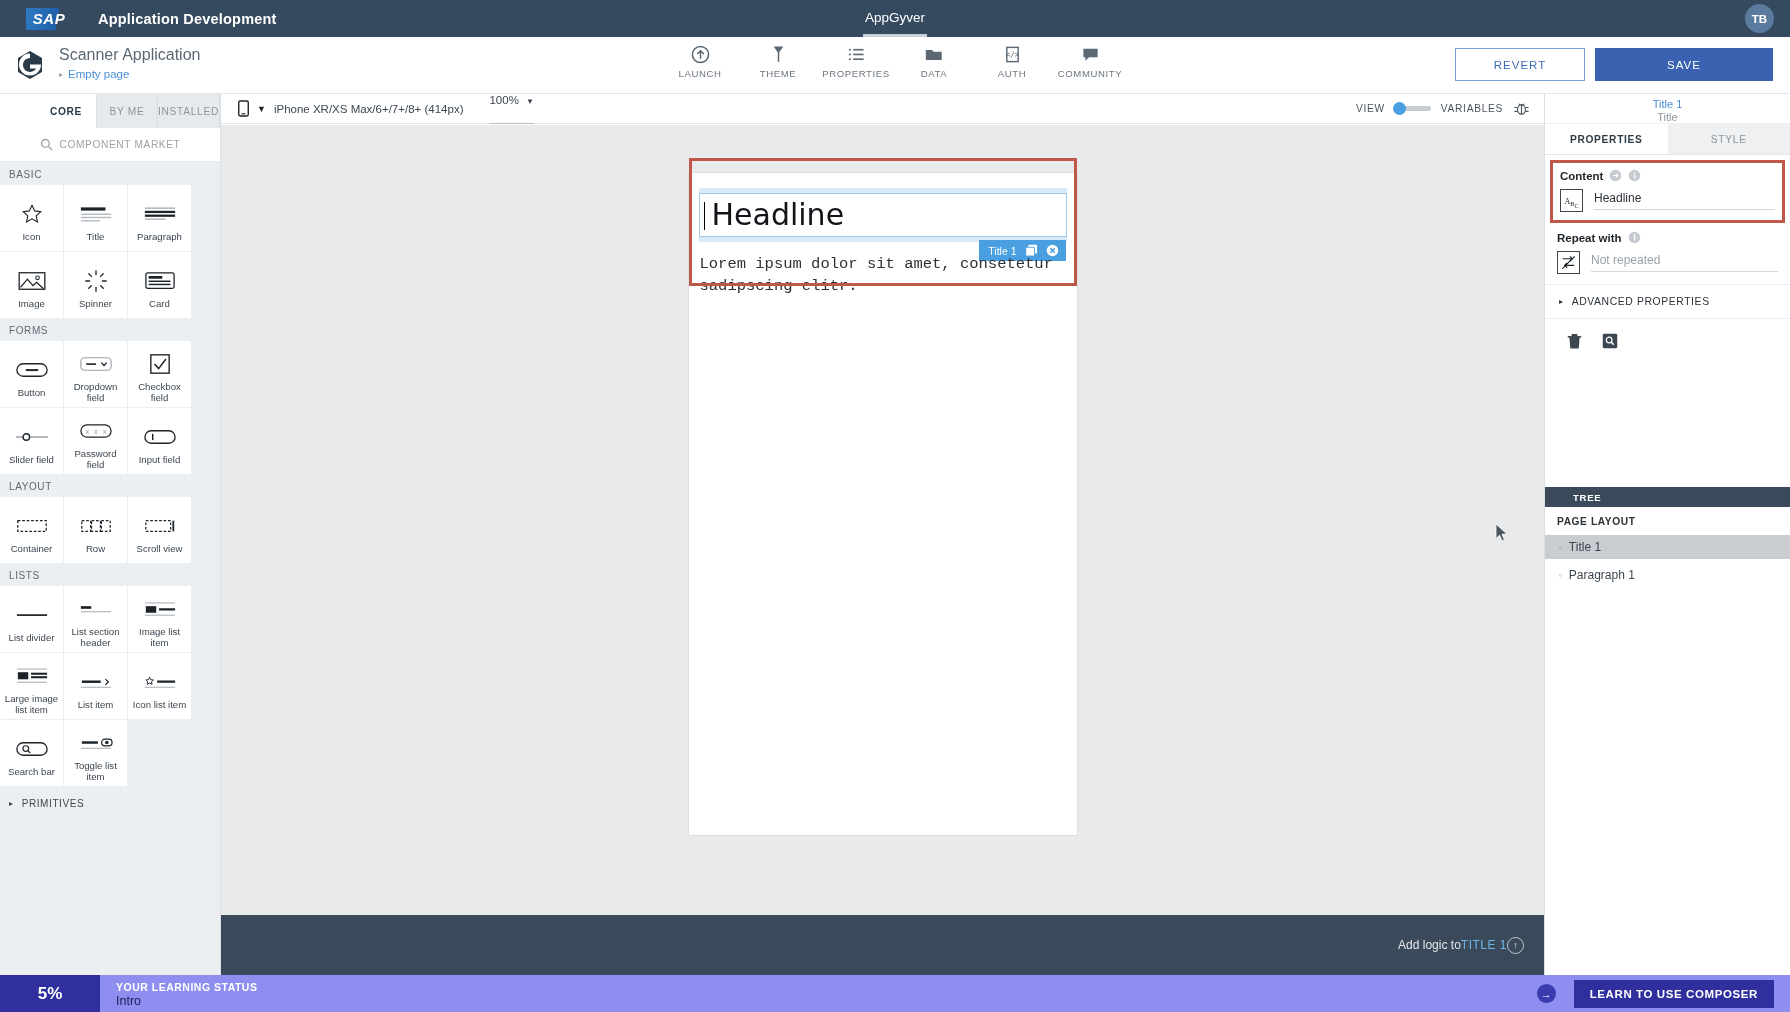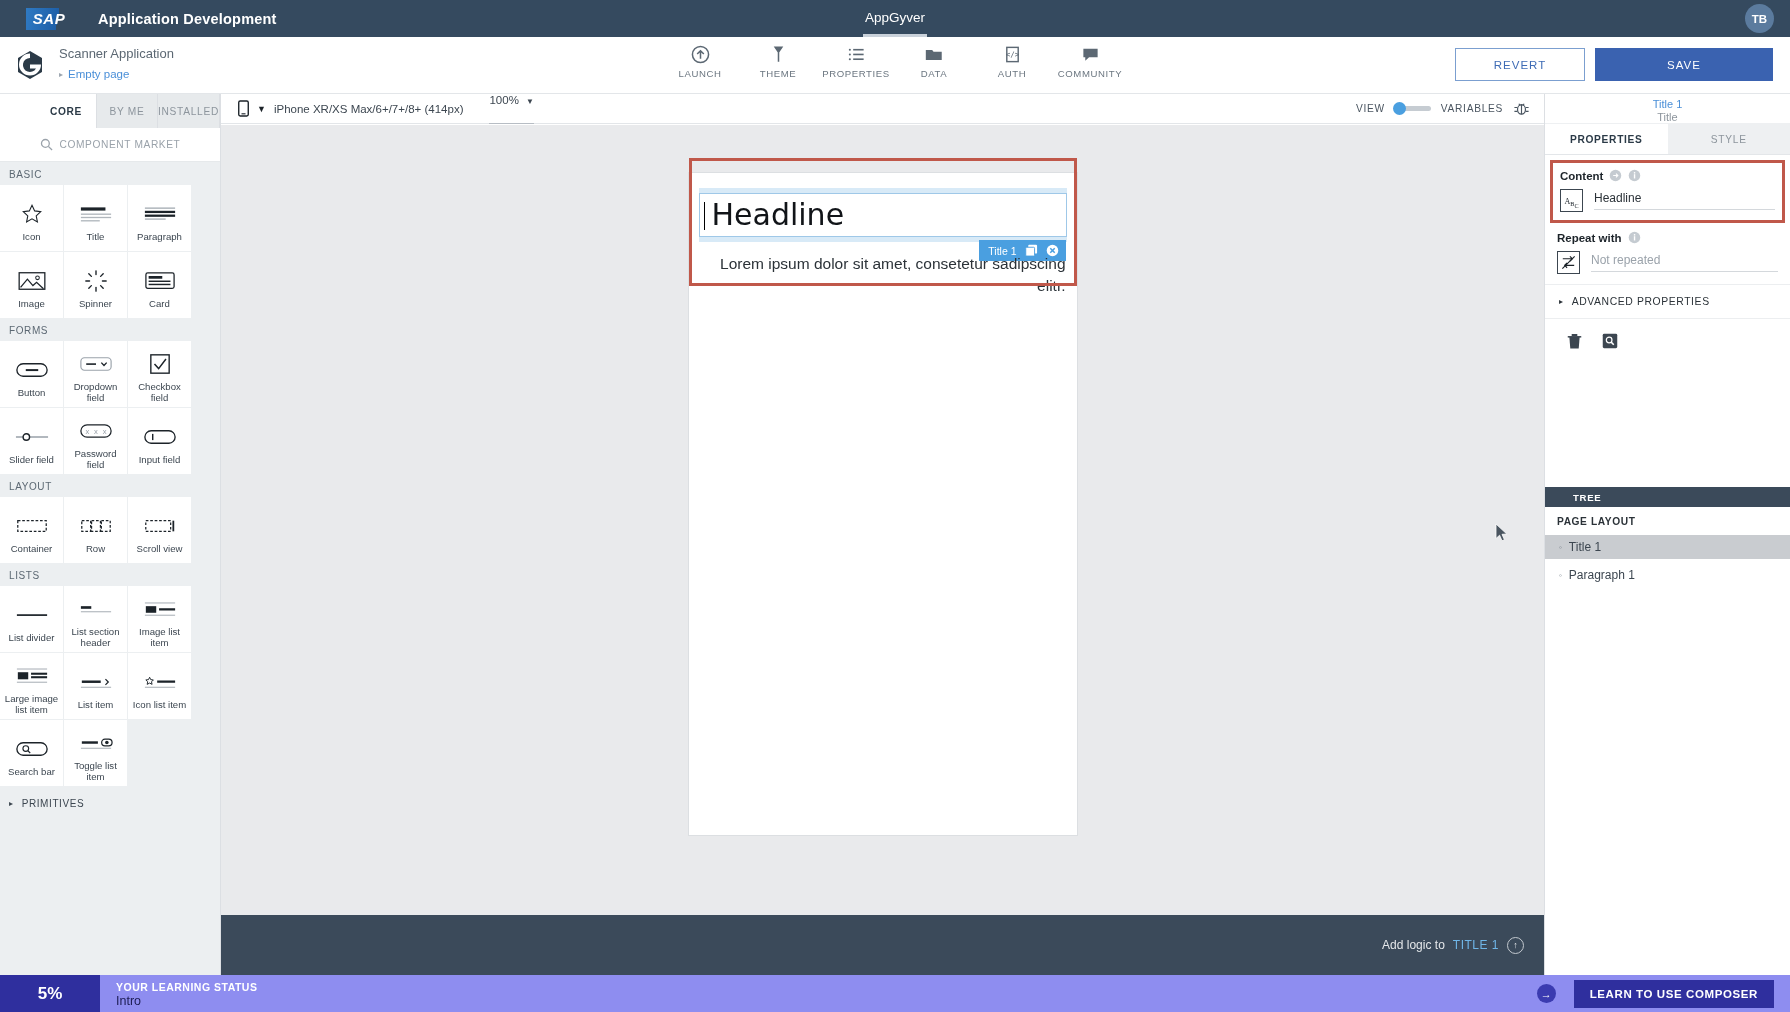--- a/index.html
+++ b/index.html
@@ -48,21 +48,21 @@
   .header2 {
     position: absolute; top: 37px; left: 0; width: 1790px; height: 57px;
     background: #ffffff; border-bottom: 1px solid #e3e6e9;
   }
   .app-icon {
     position: absolute; left: 14px; top: 12px; width: 32px; height: 32px;
     color: #354a5f;
   }
   .app-name {
     position: absolute; left: 59px; top: 9px;
-    font-size: 13px; color: #5c6873;
+    font-size: 16px; color: #5c6873;
   }
   .breadcrumb {
     position: absolute; left: 59px; top: 31px;
     font-size: 11.5px; color: #4a8fd8; display: flex; align-items: center;
   }
   .breadcrumb .caret {
     color: #9aa4ae; font-size: 8px; margin-right: 5px;
   }
   .navtools {
     position: absolute; left: 50%; transform: translateX(-50%); top: 6px;
@@ -185,22 +185,21 @@
   }
   .sel-badge {
     position: absolute; right: 11px; top: 67px; height: 21px;
     background: #4a9fe0; display: flex; align-items: center; gap: 8px;
     padding: 0 7px 0 9px; color: #fff;
   }
   .sel-badge .t { font-size: 10.5px; }
   .comp-paragraph {
     position: absolute; top: 80px; left: 11px; right: 11px;
     font-size: 15.5px; line-height: 22px; color: #2b3238;
-    font-family: Liberation Sans, sans-serif;
-    text-align: right;
+    font-family: Liberation Mono, monospace;
   }
   .cursor-arrow { position: absolute; left: 1274px; top: 398px; }
 
   
   .rightpanel {
     position: absolute; top: 94px; right: 0; width: 246px; bottom: 37px;
     background: #ffffff; border-left: 1px solid #dcdfe3;
   }
   .rp-head {
     height: 30px; display: flex; flex-direction: column; align-items: center;
@@ -255,21 +254,21 @@
     align-items: center; gap: 7px; padding-left: 14px; font-size: 12px;
     color: #3c4650; cursor: pointer;
   }
   .tree-item .bullet { font-size: 8px; color: #6b7680; }
   .tree-item.sel { background: #c9ccd0; }
 
   
   .logicbar {
     position: absolute; left: 221px; right: 246px; bottom: 37px; height: 60px;
     background: #3b4a5a; display: flex; align-items: center;
-    justify-content: flex-end; padding-right: 20px; gap: 8px;
+    justify-content: flex-end; padding-right: 20px; 
   }
   .logicbar .t1 { color: #e4e7ea; font-size: 12px; }
   .logicbar .t2 { color: #6fb6e8; font-size: 12px; letter-spacing: 0.5px; }
   .logicbar .circ {
     width: 17px; height: 17px; border-radius: 50%; border: 1px solid #c3c9cf;
     color: #e4e7ea; display: flex; align-items: center; justify-content: center;
     font-size: 9px; cursor: pointer;
   }
 
   

